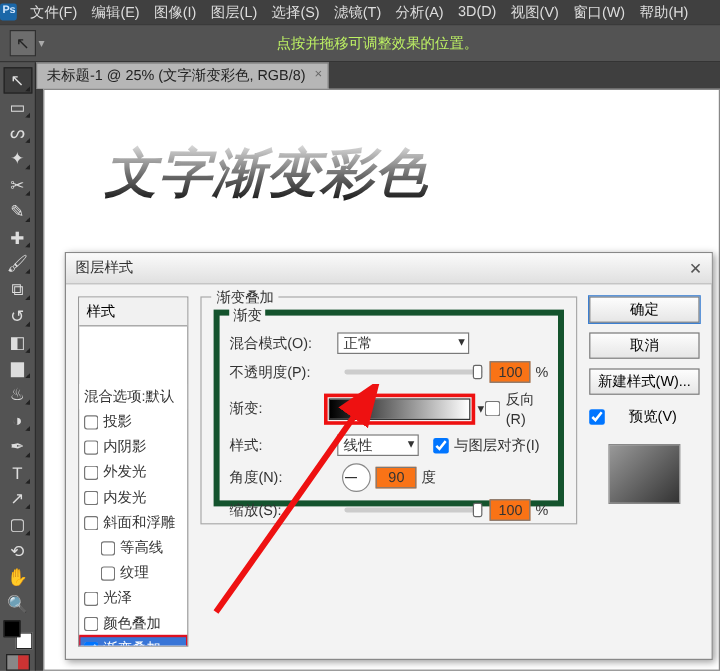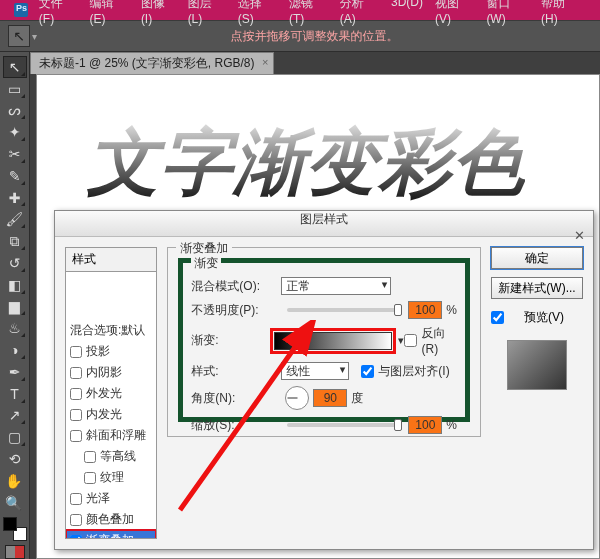--- a/index.html
+++ b/index.html
@@ -1,47 +1,47 @@
 <!DOCTYPE html>
 <html><head>
 <meta charset="utf-8">
 <style>
 * { box-sizing: border-box; margin: 0; padding: 0; font-family: "Microsoft YaHei", SimSun, sans-serif; font-size: 12px; }
 body { width: 600px; height: 559px; background: #535353; overflow: hidden; position: relative; }
 
-.app-bar { height:20px; background:#be185d; display:flex; align-items:center; padding:0 14px; }
+.app-bar { height:20px; background:#404040; display:flex; align-items:center; padding:0 0; }
 .ps-icon { width:14px; height:14px; background:#1b67a8; border-radius:2px; position:relative; margin-right:6px; }
 .ps-icon::after{content:"Ps"; color:#d7eaff; font-size:9px; font-weight:bold; position:absolute; left:2px; top:0;}
 .menu-bar { display:flex; gap:2px; }
 .menu-item { color:#ddd; padding:2px 5px; cursor:default; }
 
 .options-bar { height:32px; background:#535353; border-top:1px solid #3a3a3a; border-bottom:1px solid #2d2d2d; display:flex; align-items:center; padding:0 8px; color:#ccc; }
 .move-tool-icon { width:22px; height:22px; background:#6d6d6d; border:1px solid #2f2f2f; margin-right:4px; display:flex;align-items:center;justify-content:center;font-size:14px;color:#222;}
-.hint { flex:1; text-align:center; color:#fca5a5; font-size:12px;}
+.hint { flex:1; text-align:center; color:#bef264; font-size:12px;}
 
 .workspace { position:absolute; left:0; top:52px; right:0; bottom:0; display:flex; }
 .toolbox { width:30px; background:#535353; border-right:1px solid #2c2c2c; display:flex; flex-direction:column; align-items:center; padding-top:4px; gap:0; }
 .tool { width:24px; height:22px; color:#ddd; display:flex; align-items:center; justify-content:center; font-size:14px; cursor:default; position:relative; border:1px solid transparent;}
 .tool.has-sub::after { content:""; position:absolute; right:1px; bottom:1px; border:2px solid transparent; border-right-color:#222; border-bottom-color:#222; }
 .tool.sel { background:#3d3d3d; border:1px solid #222;}
 .fgbg { width:24px; height:24px; position:relative; margin-top:4px;}
 .fg,.bg{position:absolute; width:14px;height:14px;border:1px solid #222;}
 .fg{left:0;top:0;background:#000;z-index:2;}
 .bg{right:0;bottom:0;background:#fff;}
 .qm{width:20px;height:14px;border:1px solid #222;margin-top:4px;background:linear-gradient(to right,#888 50%,#c33 50%);} 
 
 .doc-area { flex:1; position:relative; background:#3f3f3f; }
 .doc-tab { position:absolute; left:0; top:0; height:22px; background:#b6b6b6; border:1px solid #7a7a7a; border-bottom:none; display:flex; align-items:center; padding:0 18px 0 8px; color:#222; font-size:11px;}
 .doc-tab .x { position:absolute; right:4px; top:3px; color:#666; font-size:11px; cursor:default;}
 .canvas { position:absolute; left:6px; top:22px; right:0; bottom:0; background:#fff; border:1px solid #888; padding:0;}
-.big-text { position:absolute; left:50px; top:40px; font-size:72px; font-weight:900; letter-spacing:1px; background:linear-gradient(to bottom,#f4f4f4,#666 55%,#000); -webkit-background-clip:text; background-clip:text; color:transparent; font-style:italic; font-family:"SimHei","Microsoft YaHei";}
+.big-text { position:absolute; left:50px; top:40px; font-size:44px; font-weight:900; letter-spacing:1px; background:linear-gradient(to bottom,#f4f4f4,#666 55%,#000); -webkit-background-clip:text; background-clip:text; color:transparent; font-style:italic; font-family:"SimHei","Microsoft YaHei";}
 
 
 .dialog { position:absolute; left:54px; top:210px; width:540px; height:340px; background:#f3f3f3; border:1px solid #888; box-shadow:2px 2px 6px rgba(0,0,0,.4); }
-.dlg-title { height:26px; background:linear-gradient(#fafafa,#e0e0e0); border-bottom:1px solid #bbb; display:flex; align-items:center; padding:0 8px; font-size:12px; color:#333;flex-direction:column;}
+.dlg-title { height:26px; background:linear-gradient(#fafafa,#e0e0e0); border-bottom:1px solid #bbb; display:flex; align-items:center; padding:0 8px; font-size:12px; color:#333;}
 .dlg-title .close { margin-left:auto; color:#555; font-size:13px; cursor:default;}
 .dlg-body { display:flex; padding:10px; gap:10px; height:calc(100% - 26px);}
 
 .styles-box { width:110px; border:1px solid #999; background:#fff; display:flex; flex-direction:column; }
 .styles-head { border-bottom:1px solid #999; padding:3px 6px; background:#f1f1f1; font-size:12px;}
 .styles-list { flex:1; overflow:hidden;}
 .style-row { display:flex; align-items:center; padding:2px 4px; font-size:12px; color:#333; gap:4px; cursor:default;}
 .style-row.header { background:#fff; color:#333; font-size:12px;margin-top:48px;}
 .style-row input[type=checkbox]{ width:12px;height:12px; }
 .style-row.indent { padding-left:18px;}
@@ -260,20 +260,21 @@
               </div>
             <div class="numbox">100</div>
             <span class="pct">%</span>
           </div>
         </div>
       </div>
     </div>
 
     <div class="right-col">
       <div class="btn primary">确定</div>
+      <div class="btn">取消</div>
       <div class="btn">新建样式(W)...</div>
       <div class="ck2">
           <input type="checkbox" checked="" style="">
           <span>预览(V)</span>
         </div>
       <div class="preview-sw"></div>
     </div>
   </div>
 </div>
 

